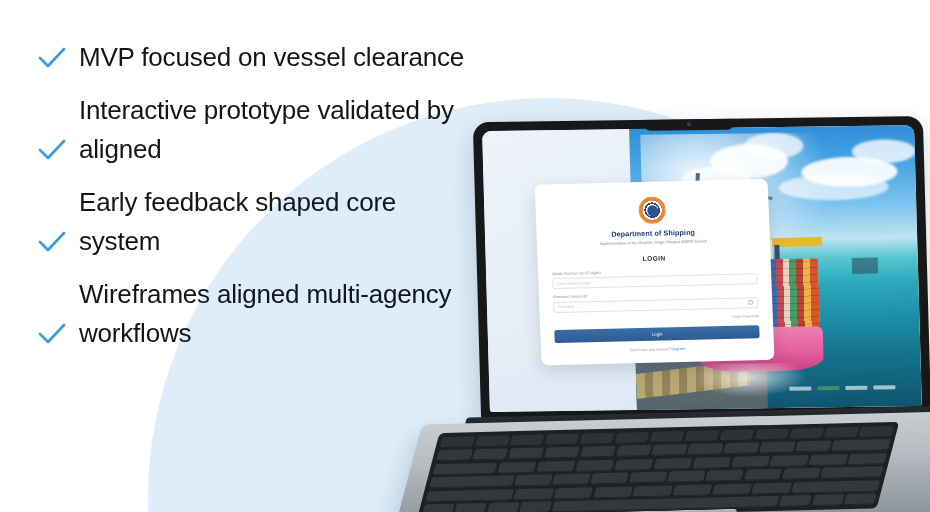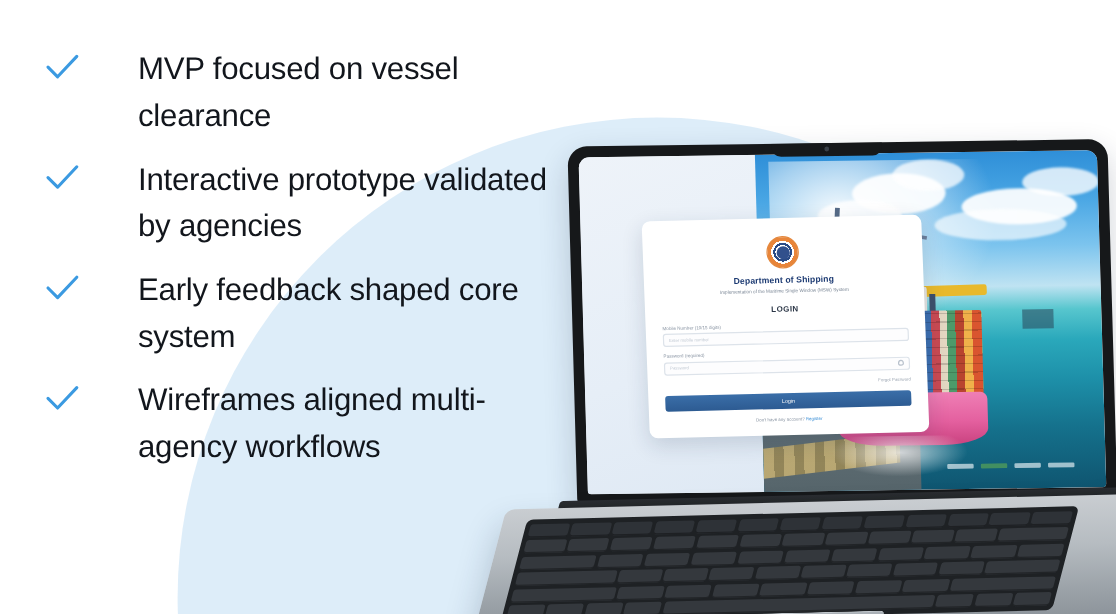--- a/index.html
+++ b/index.html
@@ -33,23 +33,22 @@
   
   .bullets {
     position: absolute;
     left: 38px;
     top: 38px;
     width: 430px;
     z-index: 5;
   }
   .bullet-row {
     display: flex;
-    align-items: flex-start;
+    align-items: flex-end;
     margin-bottom: 14px;
-    gap: 36px;
   }
   .check-icon {
     flex: 0 0 auto;
     width: 28px;
     height: 30px;
     margin-right: 13px;
     margin-top: 7px;
   }
   .check-icon svg { display: block; }
   .bullet-text {
@@ -460,21 +459,21 @@
       </span>
       <span class="bullet-text">MVP focused on vessel clearance</span>
     </div>
 
     <div class="bullet-row">
       <span class="check-icon">
         <svg width="28" height="22" viewBox="0 0 28 22">
           <path d="M2 11 L10 19 L26 2" fill="none" stroke="#3b9ae1" stroke-width="2.6" stroke-linecap="round" stroke-linejoin="round"></path>
         </svg>
       </span>
-      <span class="bullet-text">Interactive prototype validated by agencies</span>
+      <span class="bullet-text">Interactive prototype validated by aligned</span>
     </div>
 
     <div class="bullet-row">
       <span class="check-icon">
         <svg width="28" height="22" viewBox="0 0 28 22">
           <path d="M2 11 L10 19 L26 2" fill="none" stroke="#3b9ae1" stroke-width="2.6" stroke-linecap="round" stroke-linejoin="round"></path>
         </svg>
       </span>
       <span class="bullet-text">Early feedback shaped core system</span>
     </div>

